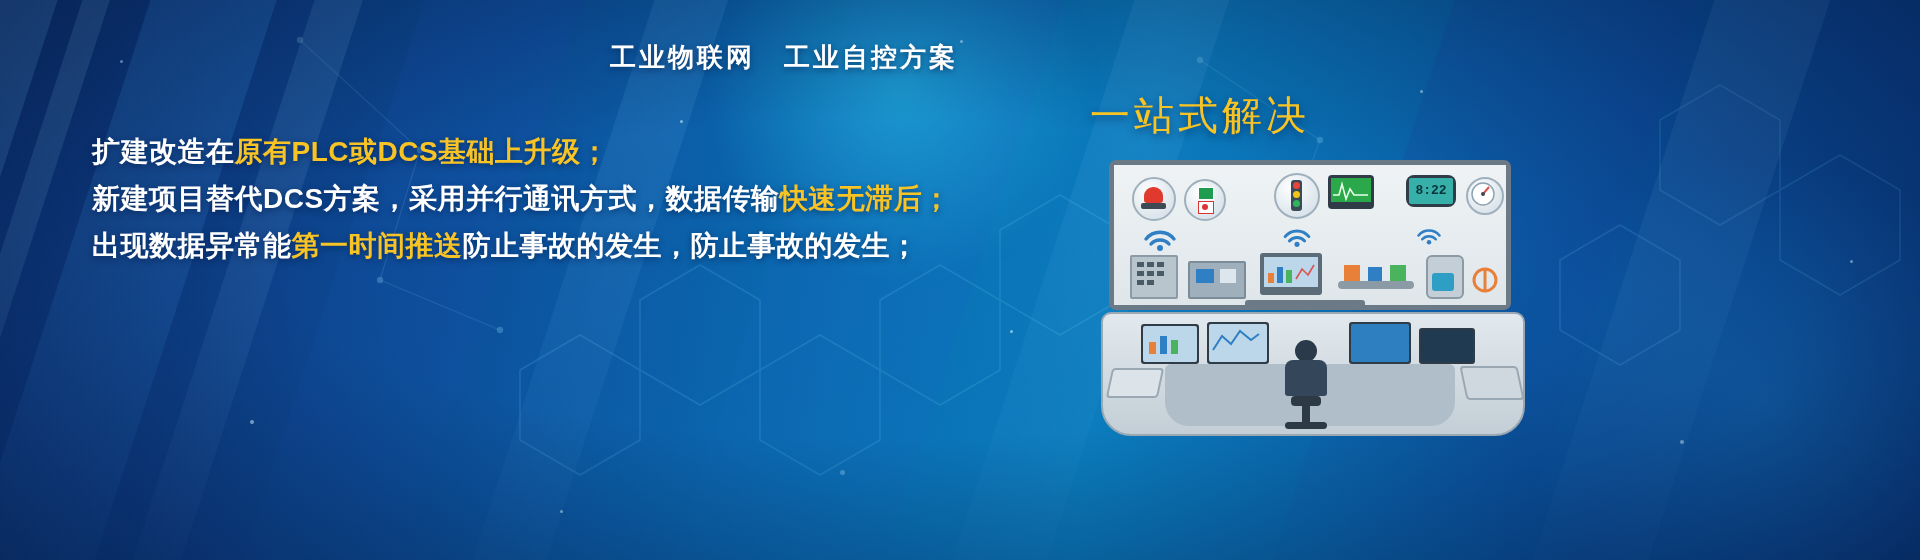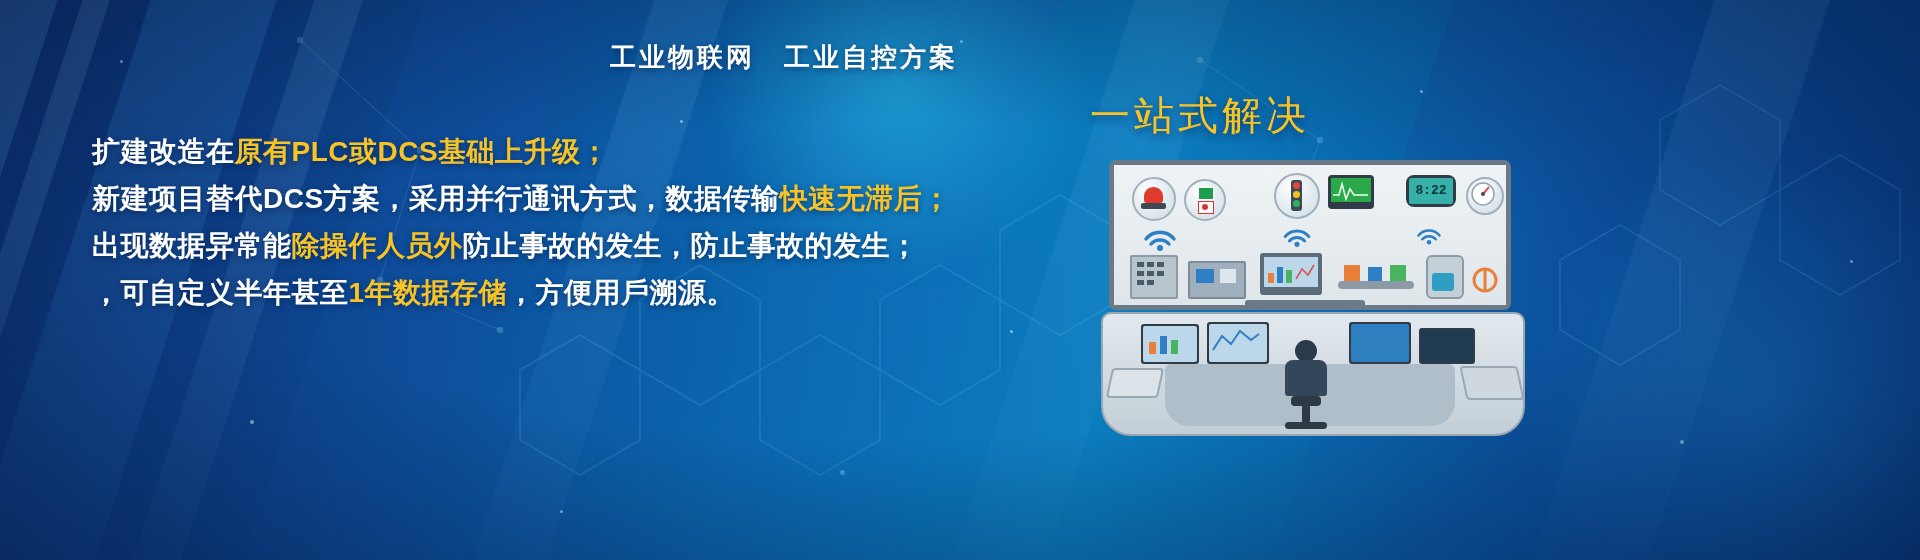--- a/index.html
+++ b/index.html
@@ -138,22 +138,21 @@
     <div class="vignette"></div>
   </div>
 
   <div id="title">工业物联网　工业自控方案</div>
 
   <div id="oneStop">一站式解决</div>
 
   <div id="body">
       <div class="line"><span>扩建改造在</span><span class="hl">原有PLC或DCS基础上升级；</span></div>
       <div class="line"><span>新建项目替代DCS方案，采用并行通讯方式，数据传输</span><span class="hl">快速无滞后；</span></div>
-      <div class="line"><span>出现数据异常能</span><span class="hl">除操作人员外</span><span>防止事故的发生，防止事故的发生；</span></div>
-      <div class="line"><span>，可自定义半年甚至</span><span class="hl">1年数据存储</span><span>，方便用戶溯源。</span></div>
+      <div class="line"><span>出现数据异常能</span><span class="hl">第一时间推送</span><span>防止事故的发生，防止事故的发生；</span></div>
     </div>
 
   <div id="illus">
 
     <div class="ill-part wall">
       <div class="wall-in"></div>
 
       <div class="gauge" style="left:18px;top:12px;width:40px;height:40px;">
         <div class="alarm-dome" style="left:10px;top:8px;width:19px;height:16px;"></div>
         <div class="alarm-base" style="left:7px;top:24px;width:25px;height:6px;"></div>

